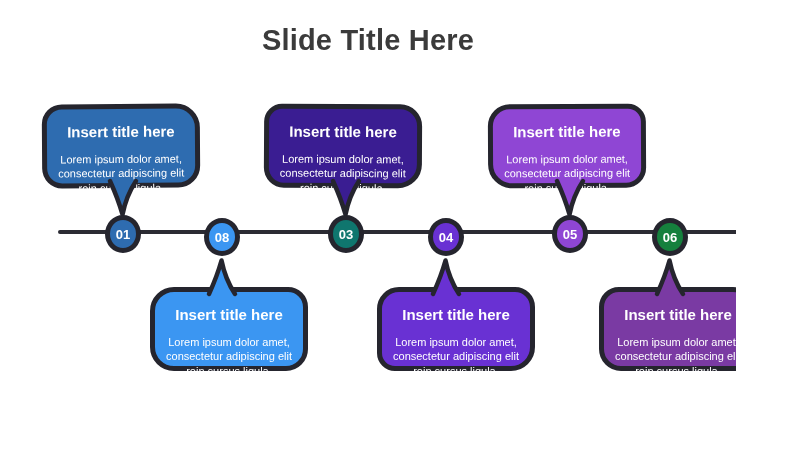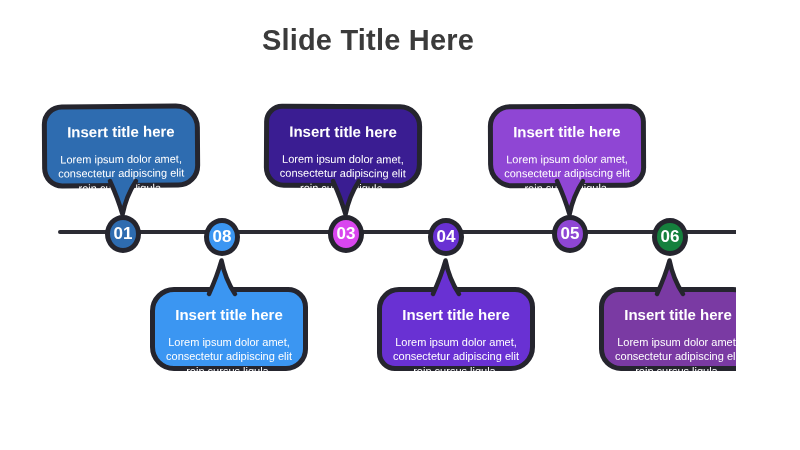--- a/index.html
+++ b/index.html
@@ -89,21 +89,21 @@
     box-sizing: content-box;
     border: 5px solid var(--outline, #25252e);
     border-radius: 50%;
     z-index: 4;
     display: flex;
     align-items: center;
     justify-content: center;
   }
   .node-num {
     color: var(--bubble-text, #ffffff);
-    font-size: 17px;
+    font-size: 13px;
     font-weight: bold;
   }
   .c1 { left: 105px; top: 215px; }
   .c2 { left: 204px; top: 218px; }
   .c3 { left: 328px; top: 215px; }
   .c4 { left: 428px; top: 218px; }
   .c5 { left: 552px; top: 215px; }
   .c6 { left: 652px; top: 218px; }
 </style>
 </head>
@@ -137,21 +137,21 @@
     <span class="node-num">08</span>
   </div>
 
   <div class="bubble b3" style="background-color: rgb(58, 29, 146);">
     <div class="bubble-title">Insert title here</div>
     <div class="bubble-body">Lorem ipsum dolor amet, consectetur adipiscing elit roin cursus ligula.</div>
   </div>
   <svg class="tail t3" width="36" height="36" viewBox="0 0 36 36">
     <path d="M5,0 C10,11 14,21 17.5,33.5 C20,21 25,9 31,0" style="fill: rgb(58, 29, 146);"></path>
   </svg>
-  <div class="node c3" style="background-color: #d946ef;">
+  <div class="node c3" style="background-color: #0f766e;">
     <span class="node-num">03</span>
   </div>
 
   <div class="bubble b4" style="background-color: rgb(105, 49, 211);">
     <div class="bubble-title">Insert title here</div>
     <div class="bubble-body">Lorem ipsum dolor amet, consectetur adipiscing elit roin cursus ligula.</div>
   </div>
   <svg class="tail flip t4" width="36" height="36" viewBox="0 0 36 36">
     <path d="M5,0 C10,11 14,21 17.5,33.5 C20,21 25,9 31,0" style="fill: rgb(105, 49, 211);"></path>
   </svg>

